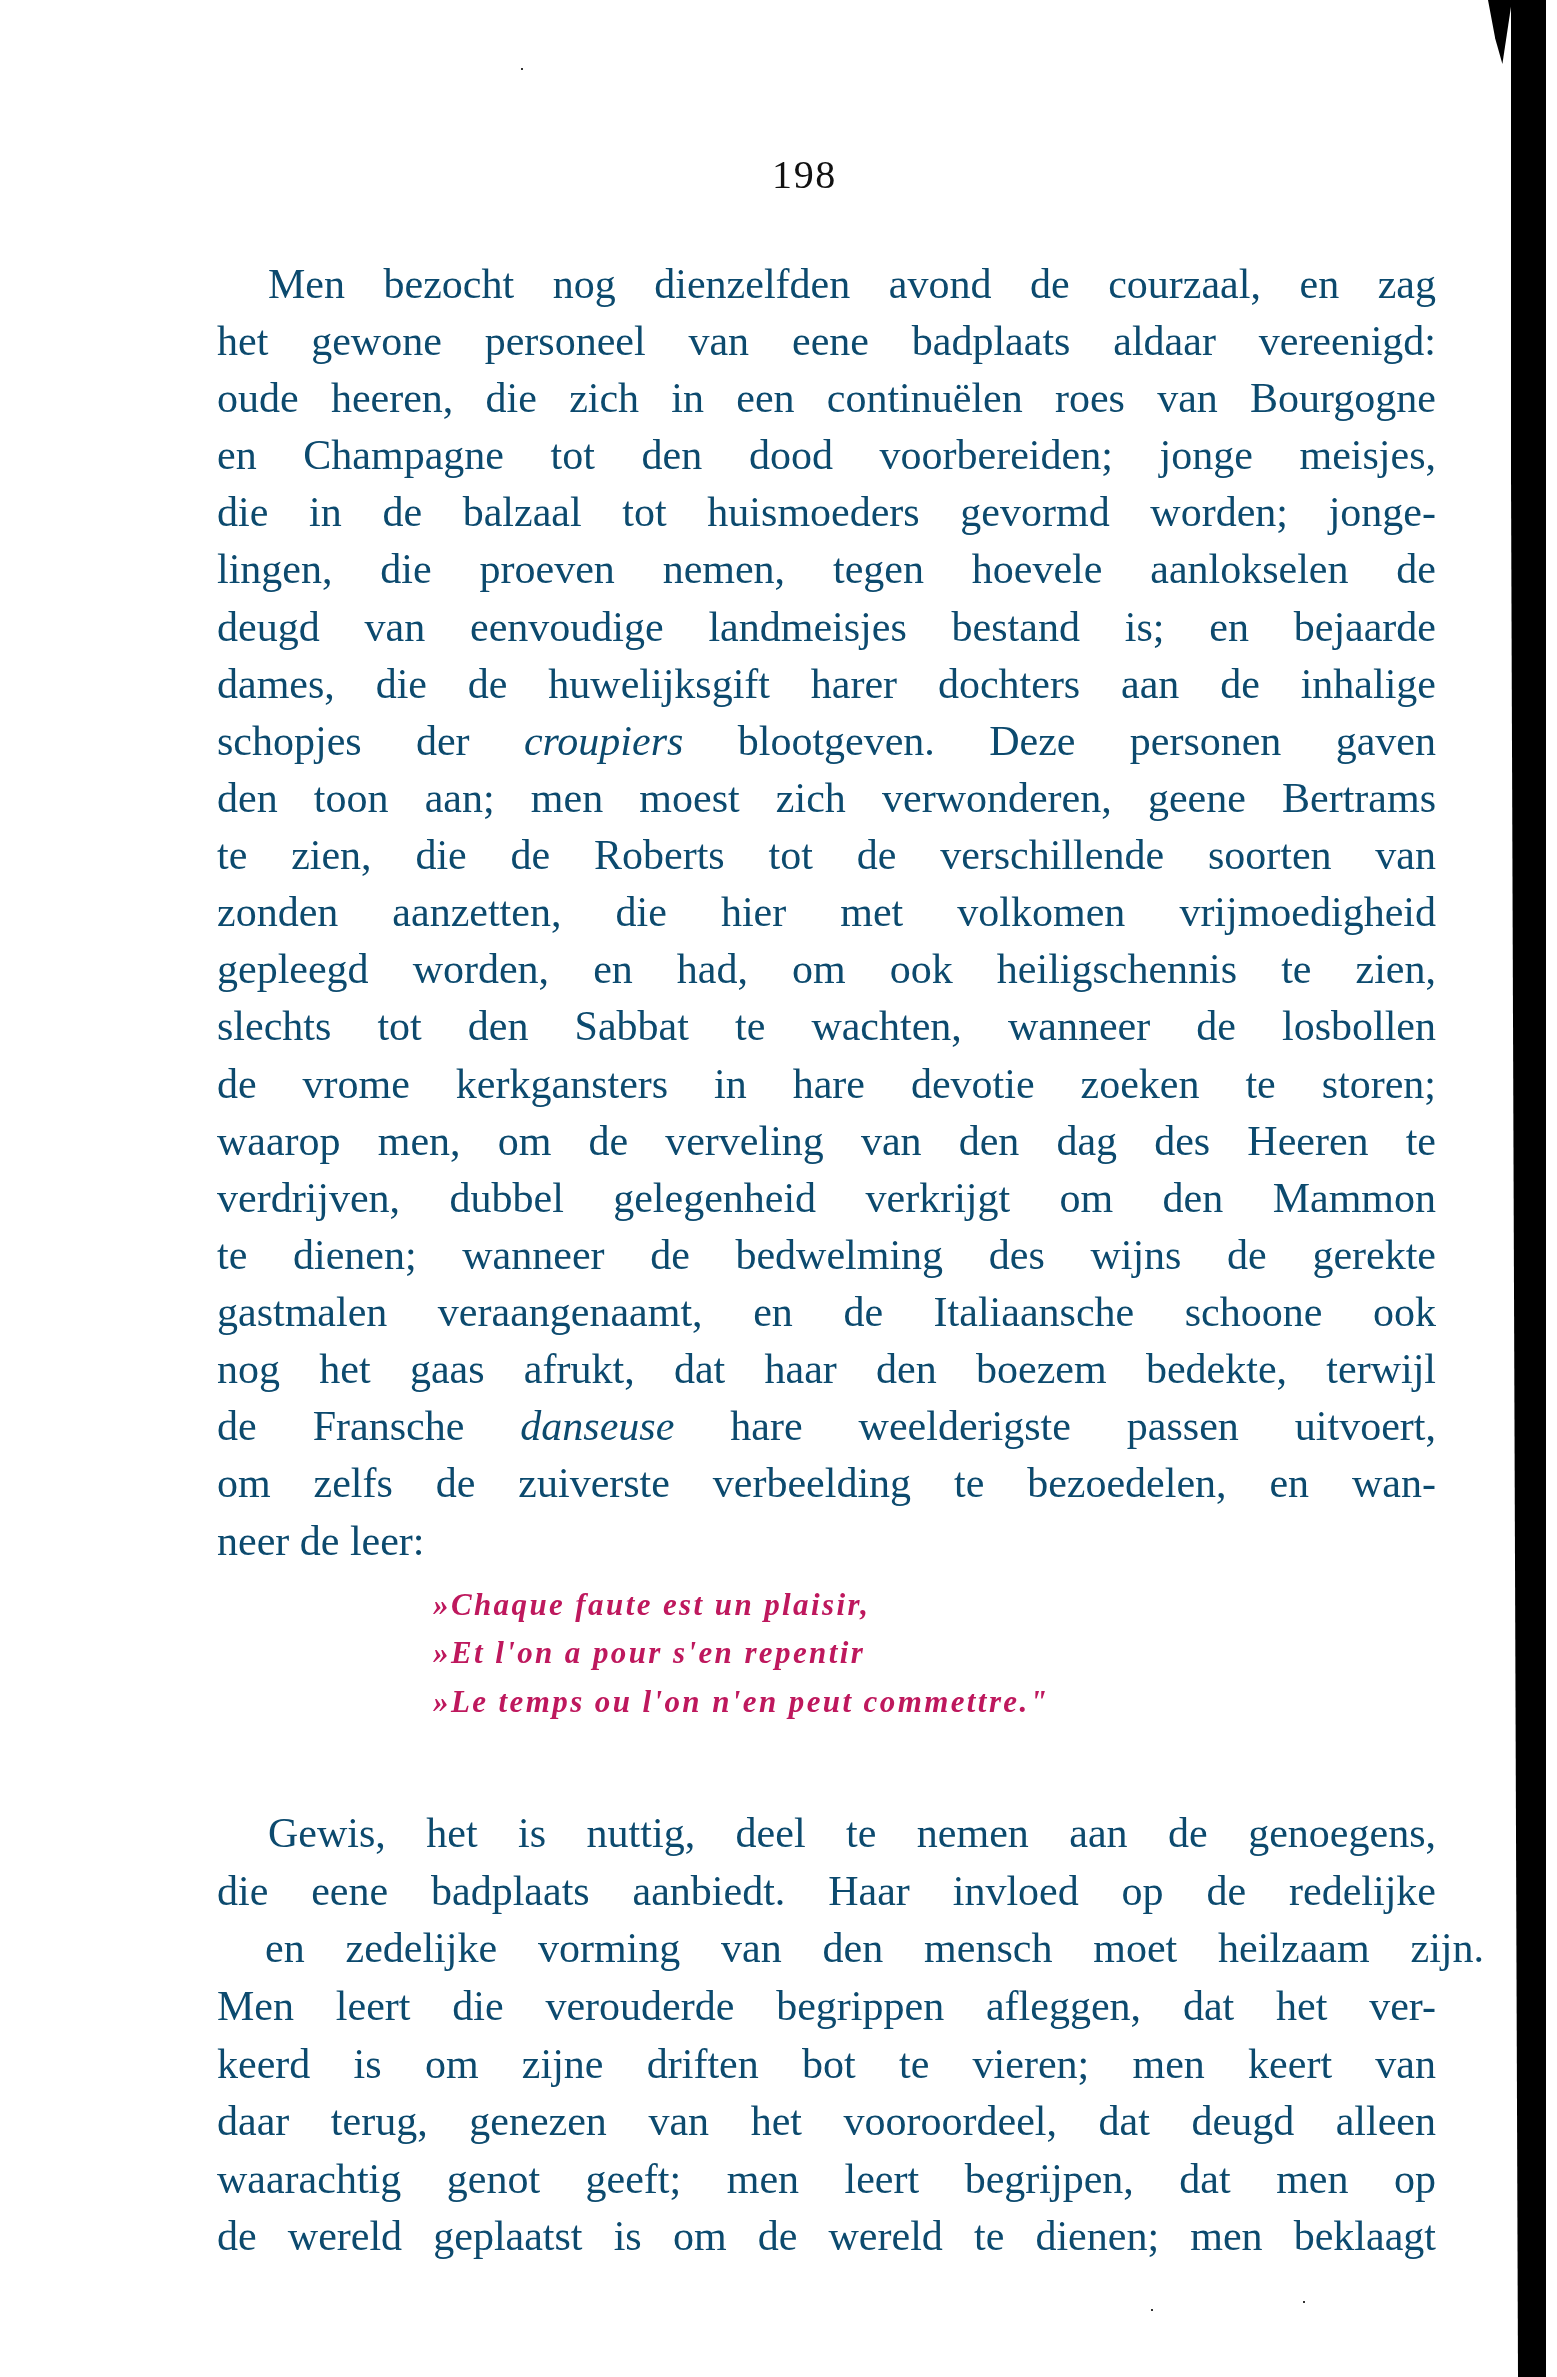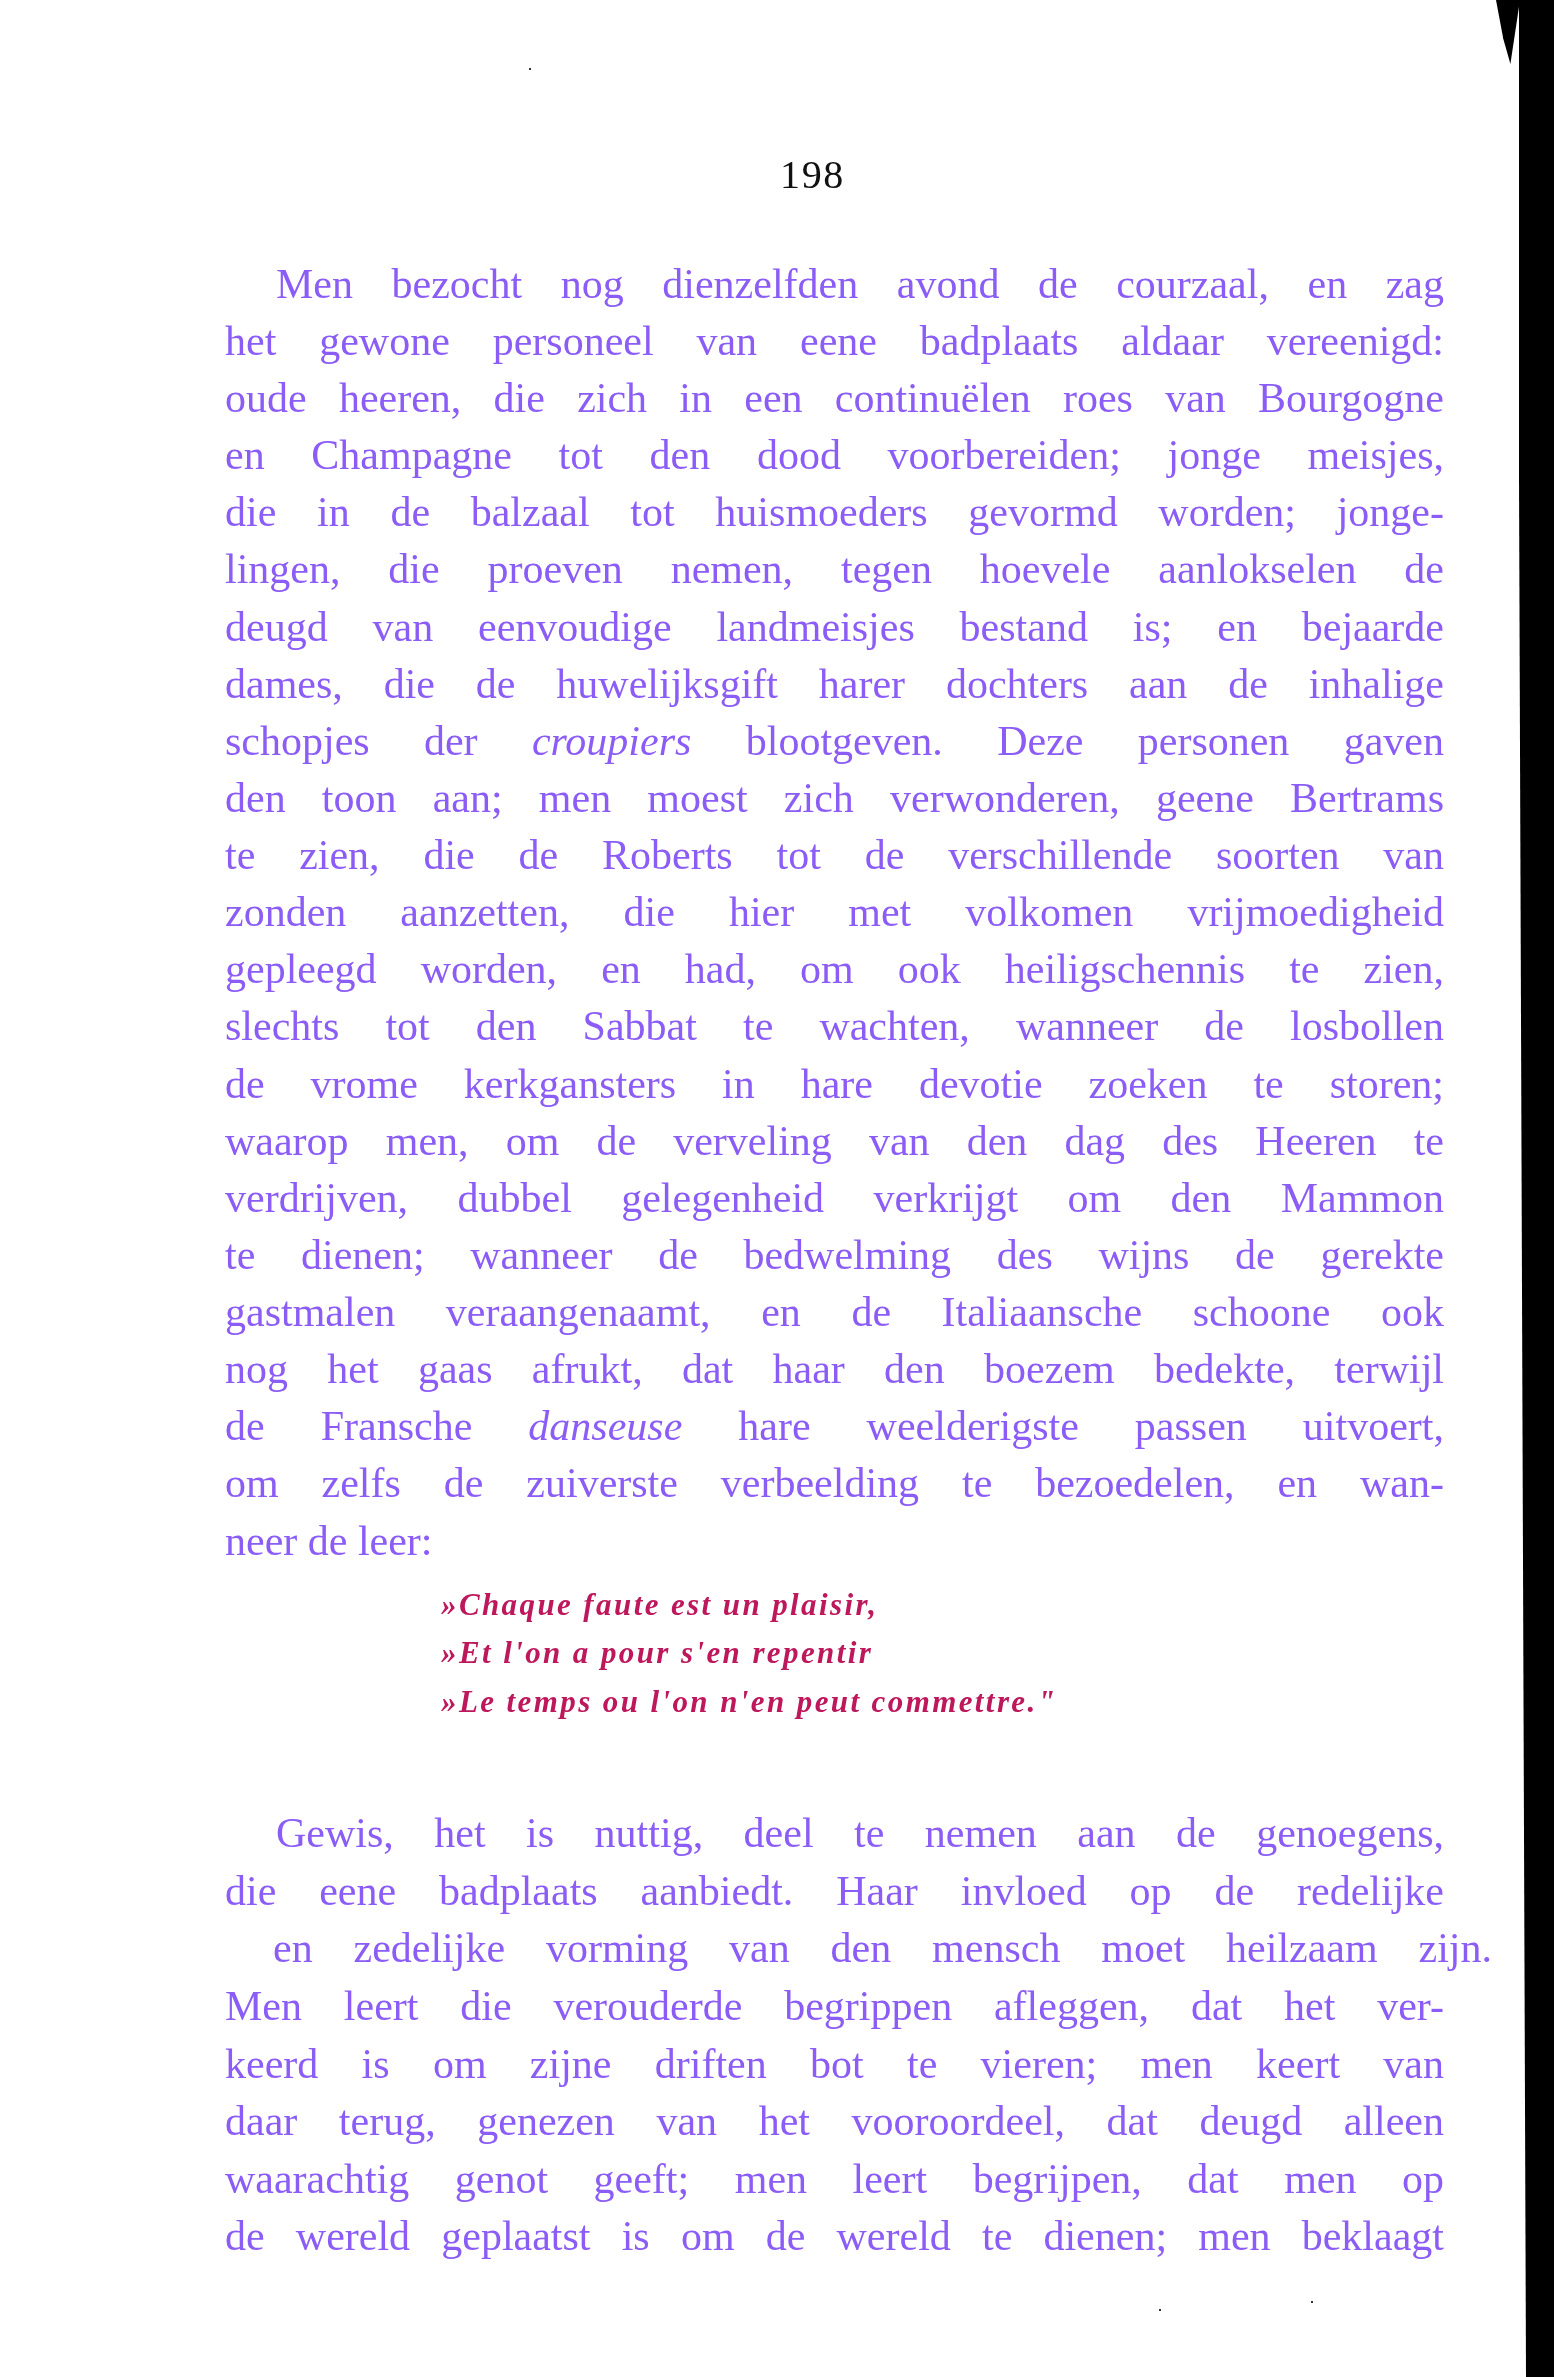--- a/index.html
+++ b/index.html
@@ -1,21 +1,21 @@
 <!DOCTYPE html>
 <html style="font-size:13px"><head>
 <meta charset="utf-8">
 <style>
   html, body { margin:0; padding:0; background:#ffffff; }
   body { width:1558px; height:2377px; position:relative; overflow:hidden; }
-  .page { position:absolute; left:8px; top:0; width:1532px; height:2377px; background:#fff; }
+  .page { position:absolute; left:0; top:0; width:1532px; height:2377px; background:#fff; }
   .folio { position:absolute; top:151px; left:724px; width:161px; text-align:center;
     font-family:"Liberation Serif", "DejaVu Serif", serif; font-size:40px; color:#111; letter-spacing:1.6px; }
   .line { position:absolute; left:217px; width:1219px; height:57px; line-height:57px;
-    font-family:"Liberation Serif", "DejaVu Serif", serif; font-size:42px; color:#8b5cf6;
+    font-family:"Liberation Serif", "DejaVu Serif", serif; font-size:42px; color:#0c4a6e;
     text-align:justify; text-align-last:justify; white-space:nowrap; overflow:visible; }
   .line.indent { padding-left:51px; width:1168px; }
   .line.last { text-align-last:left; }
   .line span.it { font-style:italic; }
   .verse { position:absolute; left:433px; width:885px; height:48px; line-height:48px;
     font-family:"Liberation Serif", "DejaVu Serif", serif; font-style:italic; font-weight:bold;
     font-size:31px; color:#be185d; letter-spacing:2.4px; white-space:nowrap; }
   .edge { position:absolute; left:1511px; top:0; width:35px; height:2377px; background:#000;
     clip-path: polygon(0% 0%, 100% 0%, 100% 100%, 20% 100%, 5% 40%, 0% 20%); }
   .edge-flake { position:absolute; left:1488px; top:0; width:24px; height:64px; background:#000;

